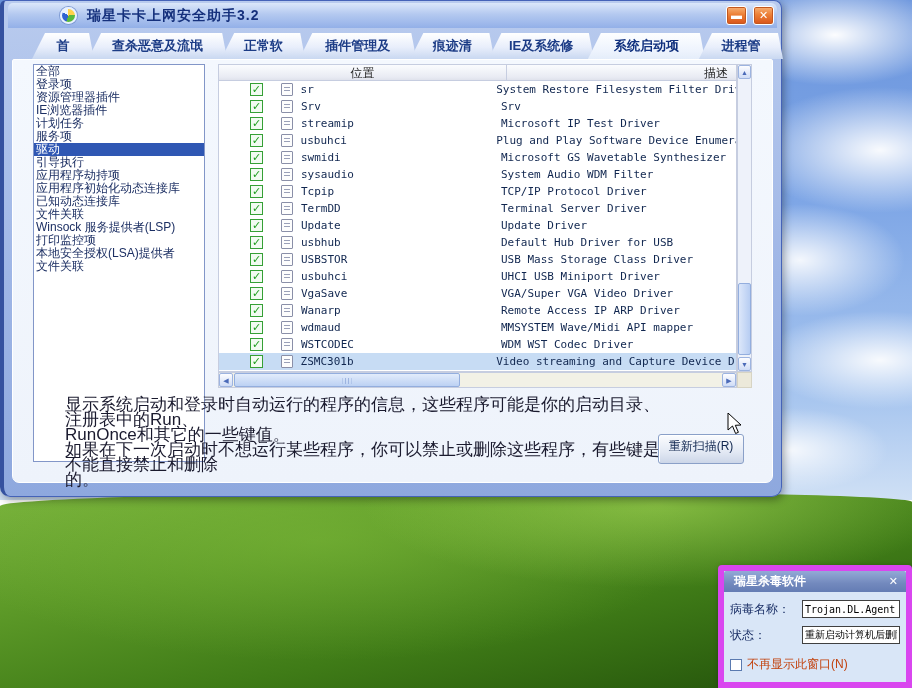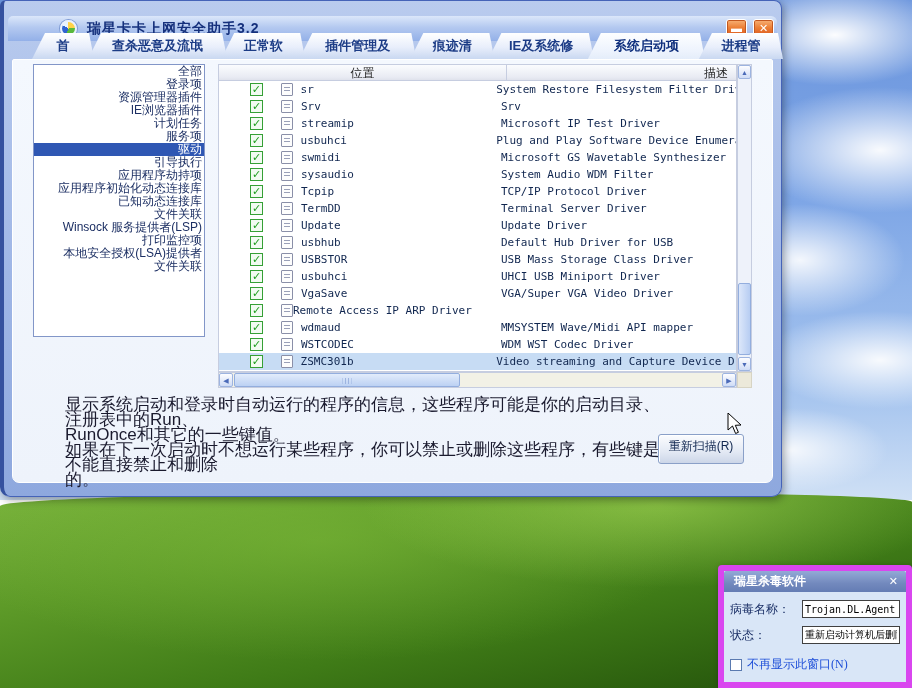--- a/index.html
+++ b/index.html
@@ -22,21 +22,21 @@
       radial-gradient(ellipse 420px 120px at 72% 6%, rgba(170,220,90,.55), rgba(0,0,0,0) 70%),
       radial-gradient(ellipse 500px 160px at 35% 25%, rgba(130,190,60,.45), rgba(0,0,0,0) 75%),
       linear-gradient(168deg,#79b33c 0%, #5d9a28 30%, #3f7b17 62%, #2a5c0e 88%, #1e460a 100%); }
 
   
   .win { position:absolute; left:0; top:0; width:782px; height:497px;
     background:linear-gradient(180deg,#b9cbee 0%, #9fb6e6 55%, #8ea8de 100%);
     border:1px solid #4563b8; border-left:4px solid #35519f;
     border-radius:6px 8px 10px 10px;
     box-shadow:2px 3px 8px rgba(0,0,0,.35); }
-  .titlebar { position:absolute; left:4px; top:15px; right:4px; height:25px;
+  .titlebar { position:absolute; left:4px; top:2px; right:4px; height:25px;
     background:linear-gradient(180deg,#dbe7fa 0%, #b4c9f0 45%, #93b0e8 100%);
     border-radius:5px 6px 0 0; display:flex; align-items:center; }
   .app-icon { width:17px; height:17px; border-radius:50%; margin-left:52px;
     background:conic-gradient(#ffd24a 0 90deg,#59b93c 90deg 200deg,#2f63d0 200deg 300deg,#e8f4ff 300deg 360deg);
     border:2px solid #e9f1fd; box-shadow:0 0 0 1px #7e9bd4; }
   .title-text { margin-left:10px; font-size:14px; font-weight:bold; color:#15307c; letter-spacing:1px; }
   .winbtns { position:absolute; right:3px; top:3px; display:flex; gap:6px; }
   .wbtn { width:21px; height:19px; border-radius:3px; border:1px solid #fff;
     background:linear-gradient(180deg,#f7b176 0%, #ec7f36 45%, #d9541a 100%);
     color:#fff; font-size:11px; font-weight:bold; line-height:17px; text-align:center;
@@ -51,22 +51,22 @@
     clip-path:polygon(0 100%, 13px 0, calc(100% - 5px) 0, 100% 100%);
     filter:drop-shadow(0 0 1px #7e97cc); }
   .tab.active { background:linear-gradient(180deg,#fdfeff 0%, #edf3fd 70%, #e4edfa 100%); color:#10307e; }
 
   
   .content { position:absolute; left:8px; top:58px; right:8px; bottom:13px;
     background:linear-gradient(180deg,#f4f8fe 0%, #eef3fb 100%);
     border:1px solid #ffffff; border-radius:2px 2px 7px 7px; }
 
   
-  .sidebox { position:absolute; left:20px; top:4px; width:172px; height:273px;
-    background:#fff; border:1px solid #8296c8; font-size:12px; color:#1c2f63; overflow:hidden;text-align:right; }
+  .sidebox { position:absolute; left:20px; top:4px; width:172px; height:398px;
+    background:#fff; border:1px solid #8296c8; font-size:12px; color:#1c2f63; overflow:hidden; }
   .side-item { height:13px; line-height:13px; padding:0 2px; white-space:nowrap; cursor:default; }
   .side-item.sel { background:#2f57b3; color:#fff; }
 
   
   .tablebox { position:absolute; left:205px; top:4px; width:534px; height:382px; }
   .thead { position:absolute; left:0; top:0; width:519px; height:17px; display:flex;
     background:linear-gradient(180deg,#fbfcfe 0%, #e9ebf3 80%, #dfe2ec 100%);
     border:1px solid #c6cde0; font-size:12px; color:#222; }
   .th-loc { width:288px; text-align:center; line-height:16px; border-right:1px solid #c6cde0; }
   .th-desc { flex:1; text-align:right; line-height:16px; padding-right:8px; }
@@ -119,21 +119,21 @@
     background:linear-gradient(180deg,#93a9d6 0%, #7289bd 60%, #647cb4 100%);
     border-radius:2px 2px 0 0; }
   .dlg-title-text { margin-left:10px; font-size:12px; font-weight:bold; color:#fff; }
   .dlg-close { margin-left:auto; margin-right:8px; color:#fff; font-size:11px; font-weight:bold; cursor:default; }
   .dlg-row { display:flex; align-items:center; margin:8px 6px 0 6px; }
   .dlg-label { font-size:12px; color:#1a2f66; width:72px; white-space:nowrap; }
   .dlg-input { flex:1; height:18px; border:1px solid #404040; background:#fff; color:#000;
     font-family:"DejaVu Sans Mono","Liberation Mono",monospace; font-size:10px; padding:0 2px; min-width:0; }
   .dlg-chk { display:flex; align-items:center; margin:12px 6px 0 6px; }
   .chkbox { width:12px; height:12px; border:1px solid #5a7ab0; background:#fff; }
-  .chk-label { margin-left:5px; font-size:12px; color:#1d4ed8;font-family:Liberation Serif, serif; }
+  .chk-label { margin-left:5px; font-size:12px; color:#c2410c; }
 </style>
 </head>
 <body>
 
 <div class="desktop">
   <div class="sky"></div>
   <div class="grass"></div>
 </div>
 
 <div class="win">
@@ -257,20 +257,21 @@
           </div>
           <div class="trow">
             <span class="cb">✓</span>
             <span class="fico"></span>
             <span class="tname">VgaSave</span>
             <span class="tdesc">VGA/Super VGA Video Driver</span>
           </div>
           <div class="trow">
             <span class="cb">✓</span>
             <span class="fico"></span>
+            <span class="tname">Wanarp</span>
             <span class="tdesc">Remote Access IP ARP Driver</span>
           </div>
           <div class="trow">
             <span class="cb">✓</span>
             <span class="fico"></span>
             <span class="tname">wdmaud</span>
             <span class="tdesc">MMSYSTEM Wave/Midi API mapper</span>
           </div>
           <div class="trow">
             <span class="cb">✓</span>

